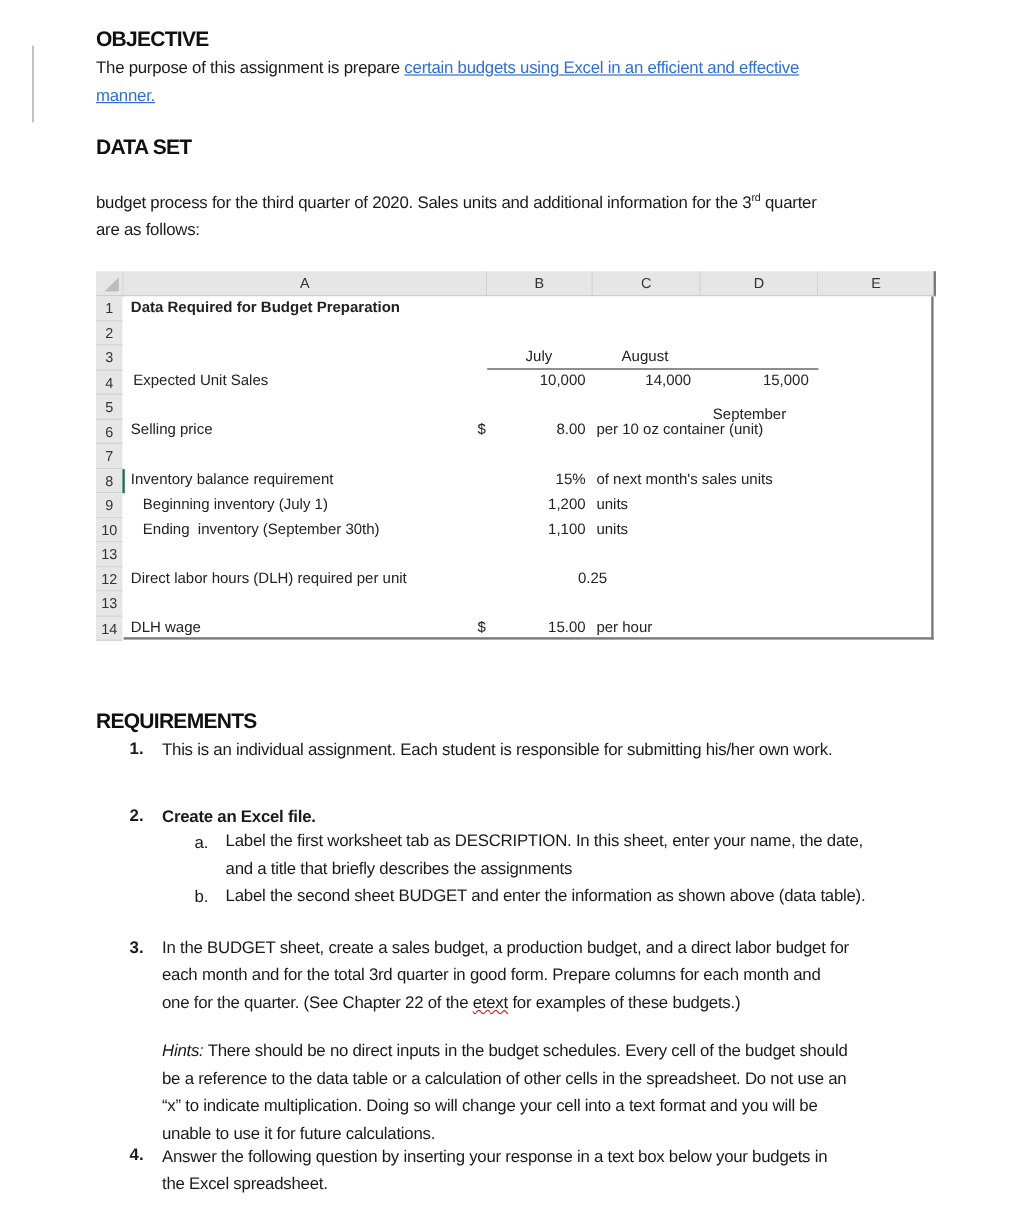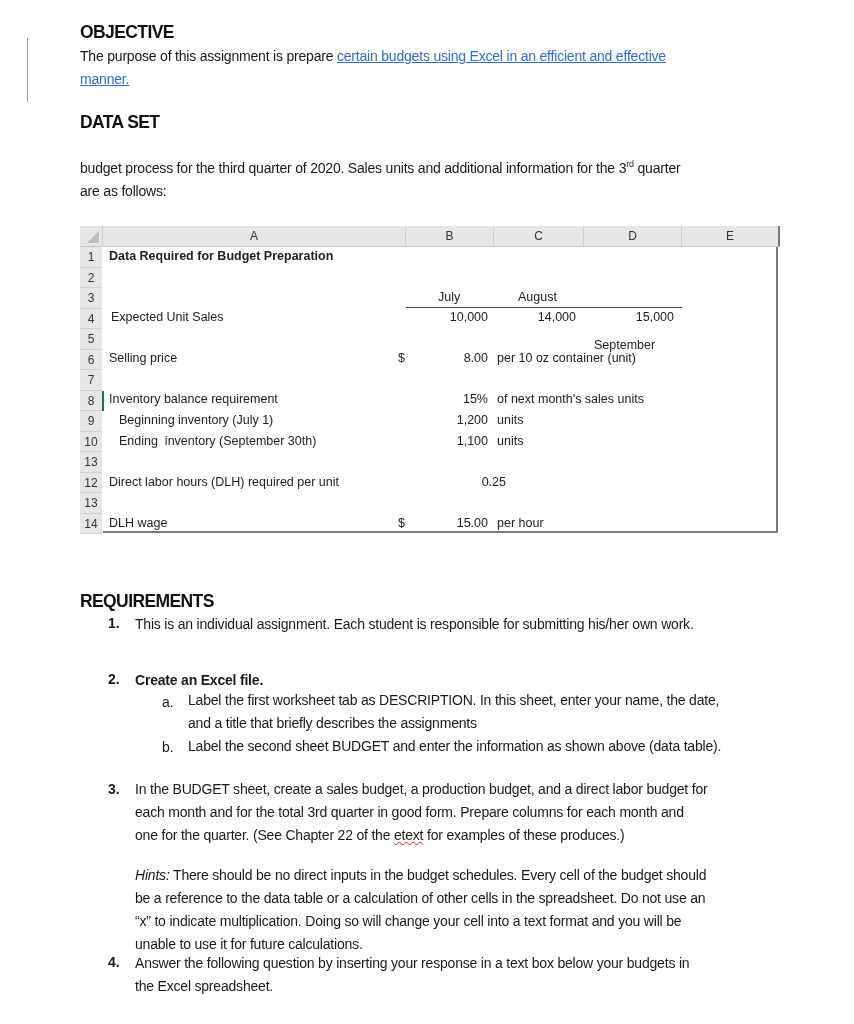--- a/index.html
+++ b/index.html
@@ -129,21 +129,21 @@
   <span>Label the first worksheet tab as DESCRIPTION.  In this sheet, enter your name, the date,</span><br>
   <span>and a title that briefly describes the assignments</span>
 </div>
 <div class="sub" style="top:739px;">b.</div>
 <div class="subt" style="top:735px;">Label the second sheet BUDGET and enter the information as shown above (data table).</div>
 
 <div class="num" style="top:781px;">3.</div>
 <div class="ri" style="top:778px;">
   <span>In the BUDGET sheet, create a sales budget, a production budget, and a direct labor budget for</span><br>
   <span>each month and for the total 3rd quarter in good form. Prepare columns for each month and</span><br>
-  <span>one for the quarter.  (See Chapter 22 of the </span><span class="squiggle">etext</span><span> for examples of these produces.)</span>
+  <span>one for the quarter.  (See Chapter 22 of the </span><span class="squiggle">etext</span><span> for examples of these budgets.)</span>
 </div>
 <div class="ri" style="top:864px;">
   <em>Hints:</em><span> There should be no direct inputs in the budget schedules. Every cell of the budget should</span><br>
   <span>be a reference to the data table or a calculation of other cells in the spreadsheet.  Do not use an</span><br>
   <span>“x” to indicate multiplication. Doing so will change your cell into a text format and you will be</span><br>
   <span>unable to use it for future calculations.</span>
 </div>
 
 <div class="num" style="top:954px;">4.</div>
 <div class="ri" style="top:952px;">

